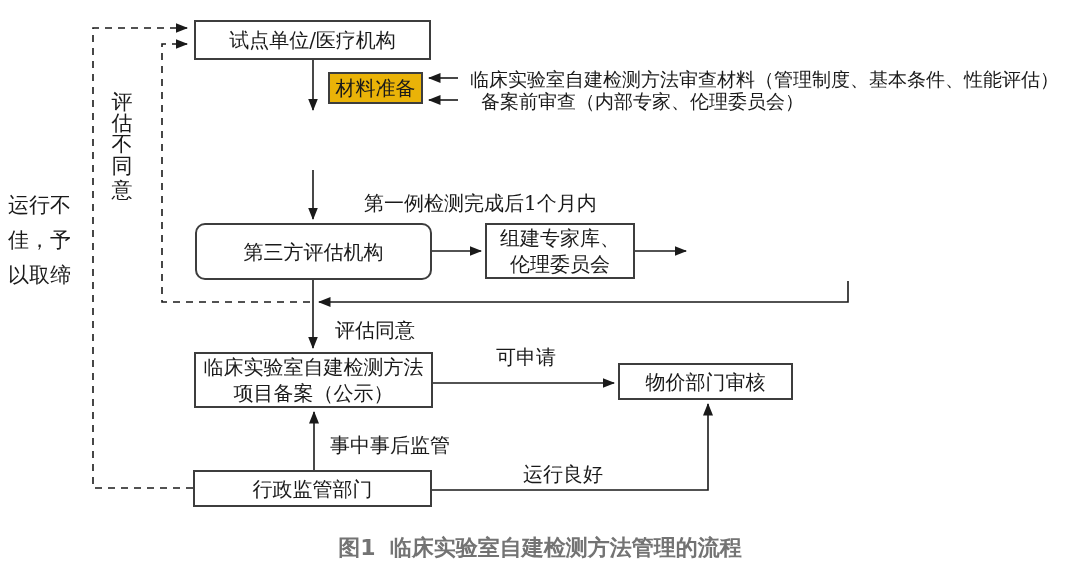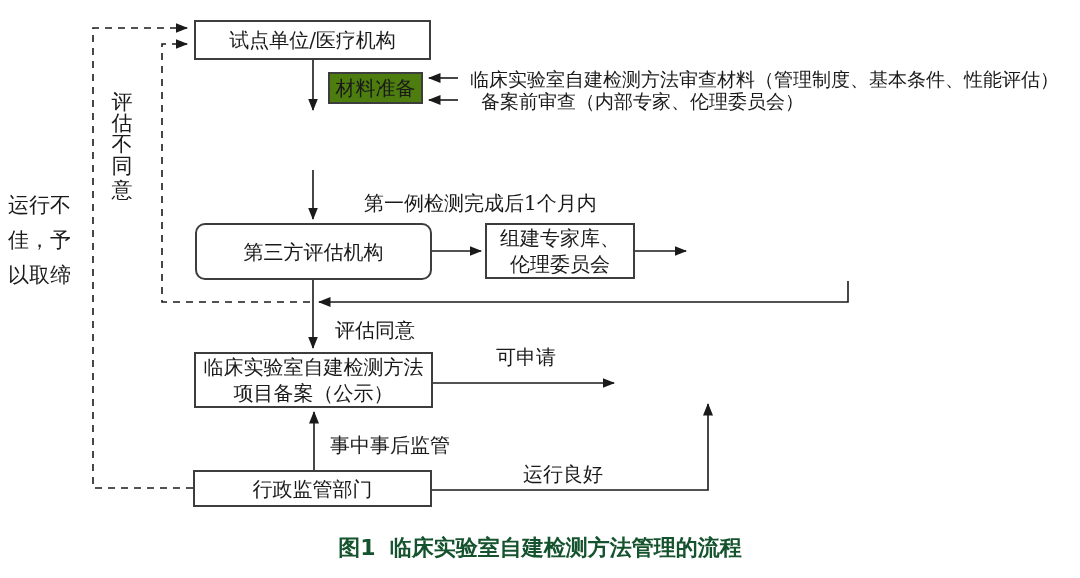--- a/index.html
+++ b/index.html
@@ -14,36 +14,36 @@
   svg.wires{position:absolute;left:0;top:0;width:1080px;height:578px;}
   svg.wires path{fill:none;stroke:#1a1a1a;stroke-width:1.6px;}
   svg.wires path.dashed{stroke-dasharray:7 6;}
   .box{
     position:absolute;box-sizing:border-box;
     border:2px solid #3d3d3d;background:#ffffff;
     display:flex;align-items:center;justify-content:center;
     text-align:center;font-size:20px;line-height:26px;
     white-space:pre-line;
   }
-  .box.gray{background:#4d7c0f;}
+  .box.gray{background:#eab308;}
   .lbl{
     position:absolute;font-size:20px;line-height:24px;
     white-space:pre-line;
   }
   .lbl.small{font-size:19px;}
   .vertical{
     writing-mode:vertical-rl;text-orientation:upright;
     letter-spacing:22px;font-size:21px;
   }
   .multiline-left{font-size:21px;line-height:35px;}
   .caption{
     position:absolute;left:0;right:0;top:533px;
     text-align:center;
     font-family:"DejaVu Sans","Liberation Sans",sans-serif;
-    font-weight:bold;font-size:22px;color:#14532d;
+    font-weight:bold;font-size:22px;color:#737373;
   }
   .caption .fig-no{margin-right:14px;}
 </style>
 </head>
 <body>
 
 <div id="stage">
 
   <svg class="wires">
     <defs>
@@ -78,20 +78,21 @@
 
   <div class="box" style="left:195px;top:223px;width:237px;height:57px;border-radius:10px;">第三方评估机构</div>
 
   <div class="box" style="left:485px;top:223px;width:150px;height:56px;">组建专家库、
 伦理委员会</div>
 
 
   <div class="box" style="left:194px;top:352px;width:239px;height:56px;">临床实验室自建检测方法
 项目备案（公示）</div>
 
+  <div class="box" style="left:618px;top:363px;width:175px;height:37px;">物价部门审核</div>
 
   <div class="box" style="left:193px;top:470px;width:239px;height:37px;">行政监管部门</div>
 
   <div class="lbl" style="left:364px;top:191px;">第一例检测完成后1个月内</div>
 
   <div class="lbl" style="left:335px;top:318px;">评估同意</div>
 
   <div class="lbl" style="left:496px;top:345px;">可申请</div>
 
   <div class="lbl" style="left:330px;top:433px;">事中事后监管</div>

